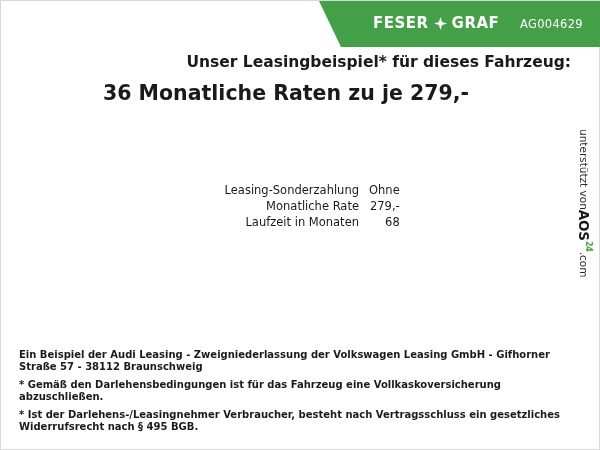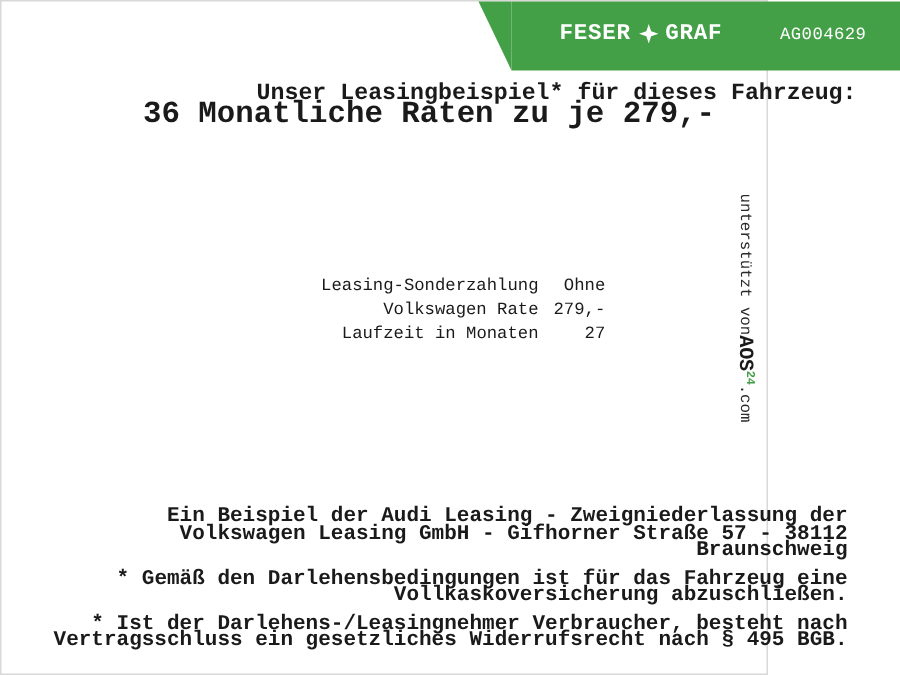--- a/index.html
+++ b/index.html
@@ -11,25 +11,24 @@
     height: 450px;
     background: #ffffff;
     font-family: "DejaVu Sans", "Liberation Sans", sans-serif;
     color: #1a1a1a;
     overflow: hidden;
     position: relative;
   }
   .page {
     position: absolute;
     top: 0; left: 0;
-    width: 512px;
+    width: 600px;
     height: 450px;
     border: 1px solid #d8d8d8;
     box-sizing: border-box;
-    font-family: Liberation Mono, monospace;
   }
 
   
   .header {
     position: absolute;
     top: 0; left: 0;
     width: 600px;
     height: 46px;
   }
   .header-green {
@@ -85,21 +84,21 @@
     top: 52px;
     left: 0;
     width: 570px;
     text-align: right;
     font-size: 15.5px;
     font-weight: bold;
     color: #1a1a1a;
   }
   .title-2 {
     position: absolute;
-    top: 64px;
+    top: 80px;
     left: 0;
     width: 570px;
     text-align: center;
     font-size: 20.5px;
     font-weight: bold;
     color: #1a1a1a;
   }
 
   
   .details {
@@ -167,25 +166,25 @@
     font-weight: bold;
   }
   .vstrip-suffix {
     font-size: 10.5px;
     color: #2b2b2b;
   }
 
   
   .footnotes {
     position: absolute;
-    top: 338px;
+    top: 348px;
     left: 18px;
     width: 546px;
-    text-align: right;
-    font-size: 14px;
+    text-align: left;
+    font-size: 10px;
     line-height: 11.5px;
     color: #1a1a1a;
     font-weight: bold;
   }
   .footnotes p {
     margin: 0 0 7px 0;
   }
   .footnotes p:last-child { margin-bottom: 8px; }
 </style>
 </head>
@@ -211,26 +210,26 @@
   <div class="title-2">36 Monatliche Raten zu je 279,-</div>
 
   <div class="details">
     <table>
       <tbody>
         <tr>
           <td class="label">Leasing-Sonderzahlung</td>
           <td class="value">Ohne</td>
         </tr>
         <tr>
-          <td class="label">Volkswagen Rate</td>
+          <td class="label">Monatliche Rate</td>
           <td class="value">279,-</td>
         </tr>
         <tr>
           <td class="label">Laufzeit in Monaten</td>
-          <td class="value">27</td>
+          <td class="value">68</td>
         </tr>
       </tbody>
     </table>
   </div>
 
   <div class="vstrip">
     <div class="vstrip-inner">
       <span>unterstützt von</span>
       <span class="vstrip-logo">
         <span>AOS</span>

